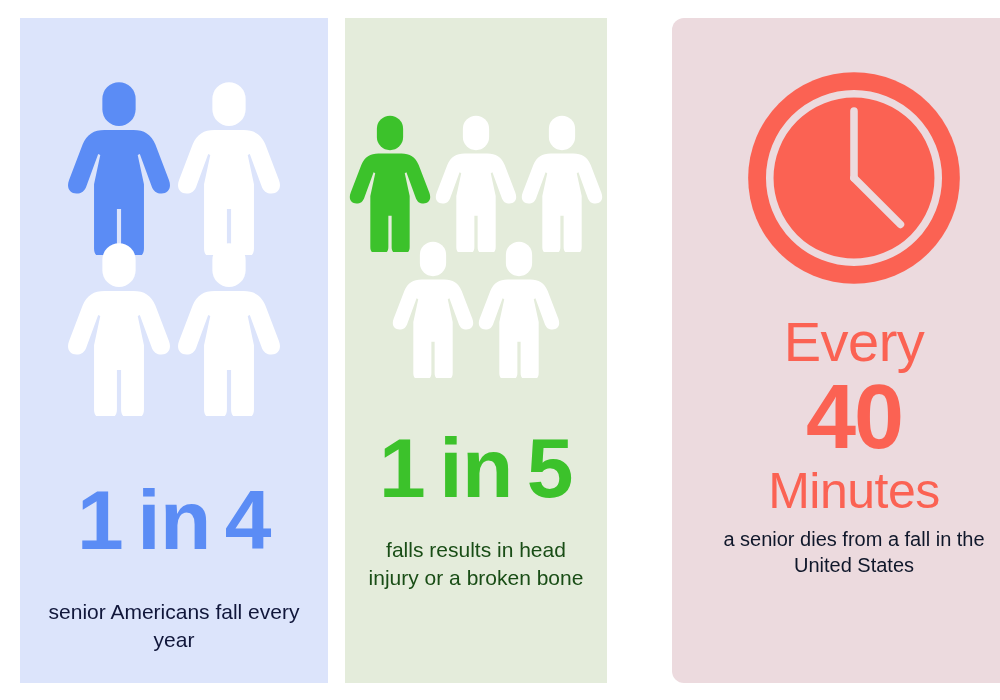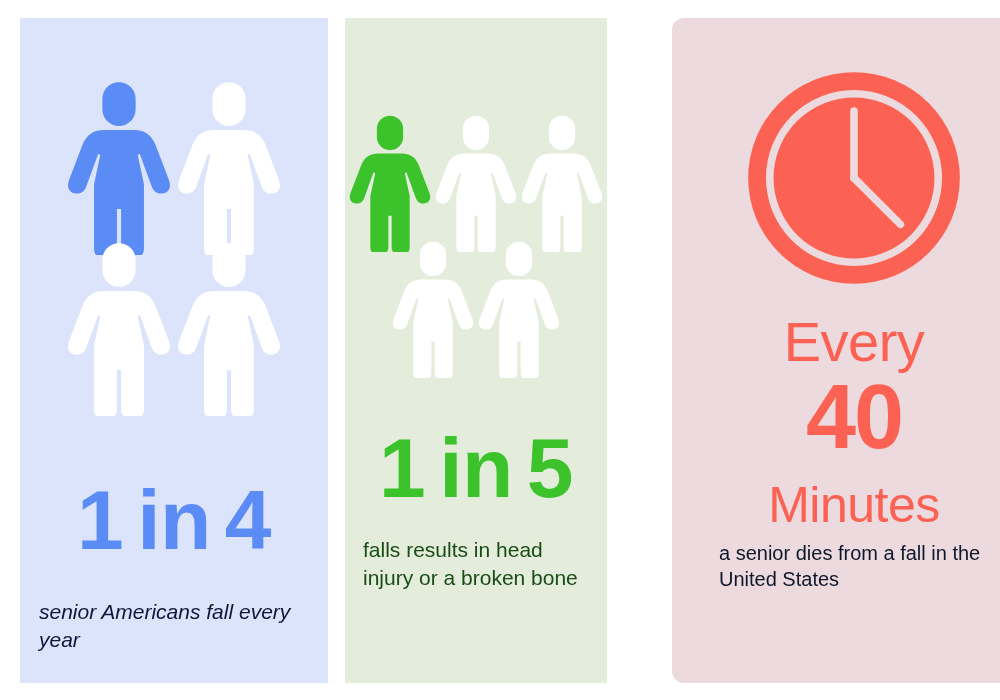--- a/index.html
+++ b/index.html
@@ -83,28 +83,28 @@
     font-size: 84px;
     color: #3cc22b;
     margin-top: 48px;
   }
   .headline .word-in {
     font-weight: bold;
   }
   .headline .spacer { display: inline-block; width: 14px; }
 
   .caption {
-    text-align: left;
+    text-align: center;
     line-height: 1.32;
     font-size: 21px;
     margin-top: 26px;
     padding: 0 18px;
     max-width: 270px;
   }
-  #panel-falls .caption  { color: #10163a; font-style: italic; }
+  #panel-falls .caption  { color: #10163a; }
   #panel-injury .caption { color: #194d16; }
   #panel-deaths .caption { color: #0f172a; font-size: 20px; margin-top: 10px; }
 
   
   .stack {
     text-align: center;
     line-height: 1;
     margin-top: 28px;
   }
   .stack .every {
@@ -121,21 +121,21 @@
     color: #fb6253;
     letter-spacing: -2px;
     margin-top: 2px;
   }
   .stack .minutes {
     display: block;
     font-size: 50px;
     font-weight: normal;
     color: #fb6253;
     letter-spacing: -0.5px;
-    margin-top: 18px;
+    margin-top: 4px;
   }
 </style>
 </head>
 <body>
 
 <div id="infographic">
 
   <section class="panel" id="panel-falls">
 
     <div class="figures">

